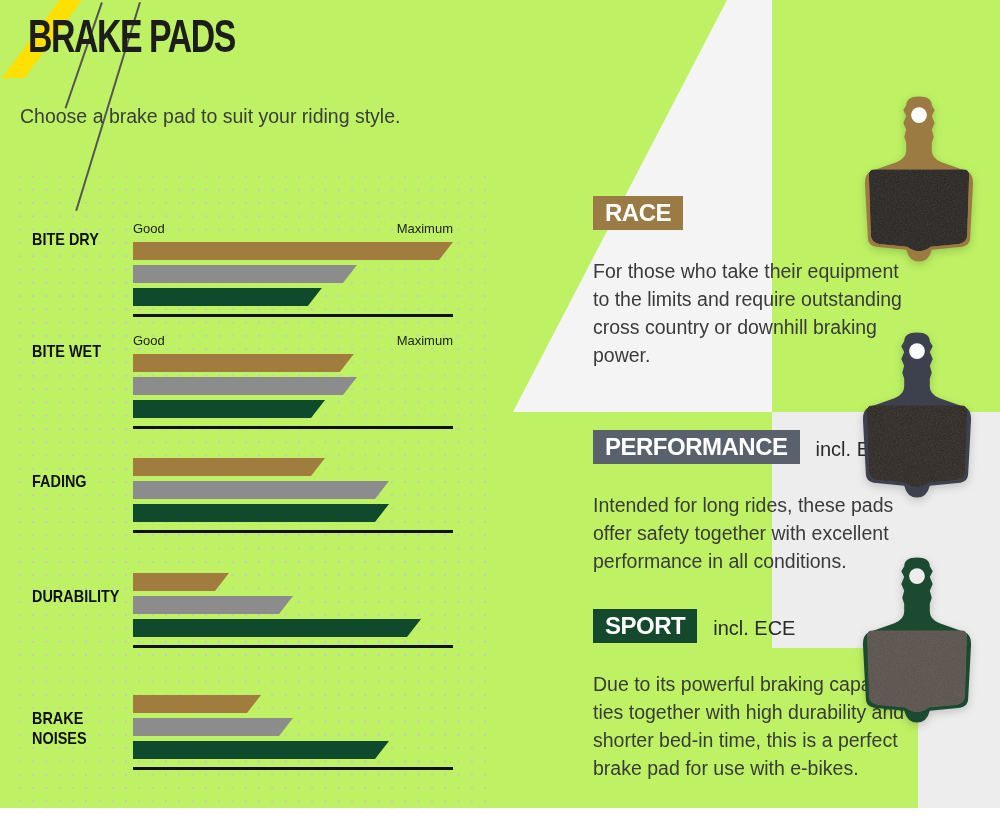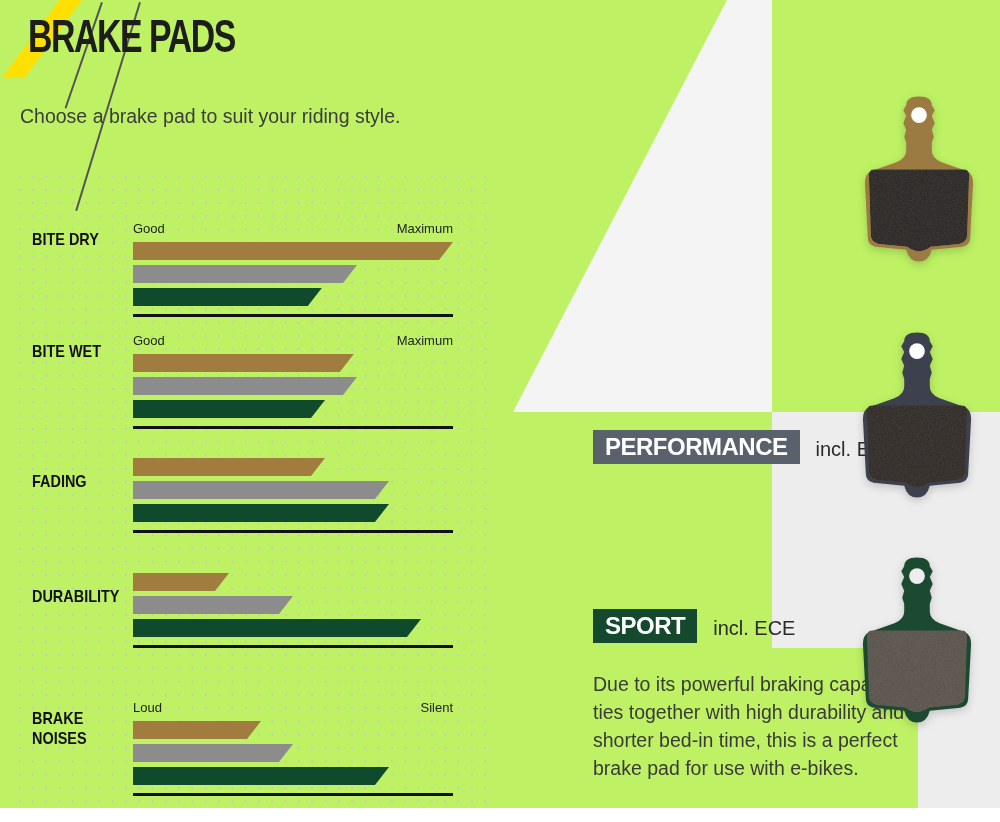--- a/index.html
+++ b/index.html
@@ -98,37 +98,46 @@
       </div>
       <div class="cgroup" style="top: 392px;">
         <div class="cat-label">DURABILITY</div>
         <div class="bar" style="width: 96px; background: rgb(160, 124, 63);"></div>
         <div class="bar" style="width: 160px; background: rgb(140, 140, 140);"></div>
         <div class="bar" style="width: 288px; background: rgb(15, 74, 44);"></div>
         <div class="baseline" style="background: rgb(17, 17, 17);"></div>
       </div>
       <div class="cgroup" style="top: 514px;">
         <div class="cat-label">BRAKE NOISES</div>
-        <div class="scale">
-          <span>Loud</span>
-          <span>Silent</span>
-        </div>
         <div class="bar" style="width: 128px; background: rgb(160, 124, 63);"></div>
         <div class="bar" style="width: 160px; background: rgb(140, 140, 140);"></div>
         <div class="bar" style="width: 256px; background: rgb(15, 74, 44);"></div>
         <div class="baseline" style="background: rgb(17, 17, 17);"></div>
       </div>
     </div>
 
+  <div class="product" style="top:196px">
+    <div class="badge-row">
+      <span class="badge" style="background: rgb(155, 123, 69);">RACE</span>
+      <span class="ece"></span>
+    </div>
+    <div class="desc">For those who take their equipment
+to the limits and require outstanding
+cross country or downhill braking
+power.</div>
+  </div>
 
   <div class="product" style="top:430px">
     <div class="badge-row">
       <span class="badge" style="background: rgb(89, 97, 109);">PERFORMANCE</span>
       <span class="ece">incl. ECE</span>
     </div>
+    <div class="desc">Intended for long rides, these pads
+offer safety together with excellent
+performance in all conditions.</div>
   </div>
 
   <div class="product" style="top:609px">
     <div class="badge-row">
       <span class="badge" style="background: rgb(21, 73, 46);">SPORT</span>
       <span class="ece">incl. ECE</span>
     </div>
     <div class="desc">Due to its powerful braking capabili-
 ties together with high durability and
 shorter bed-in time, this is a perfect

